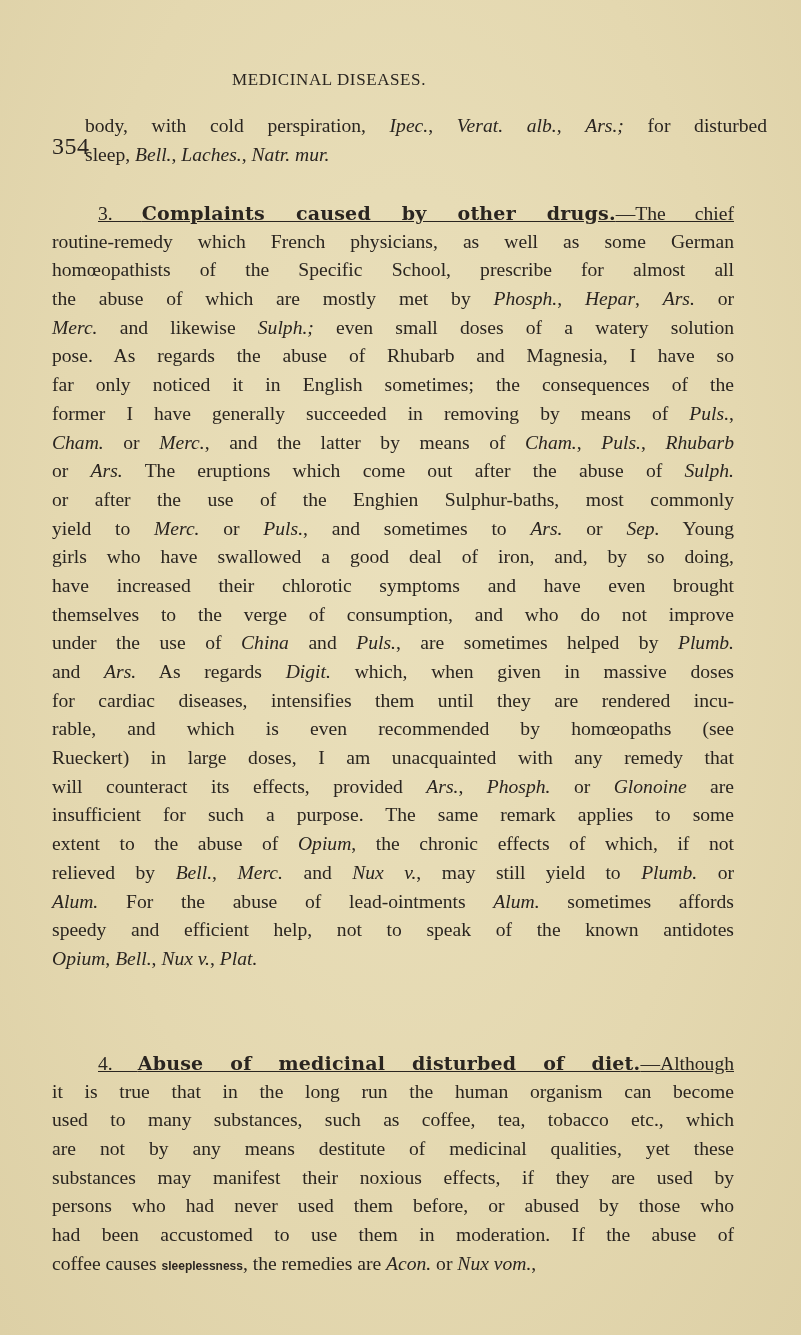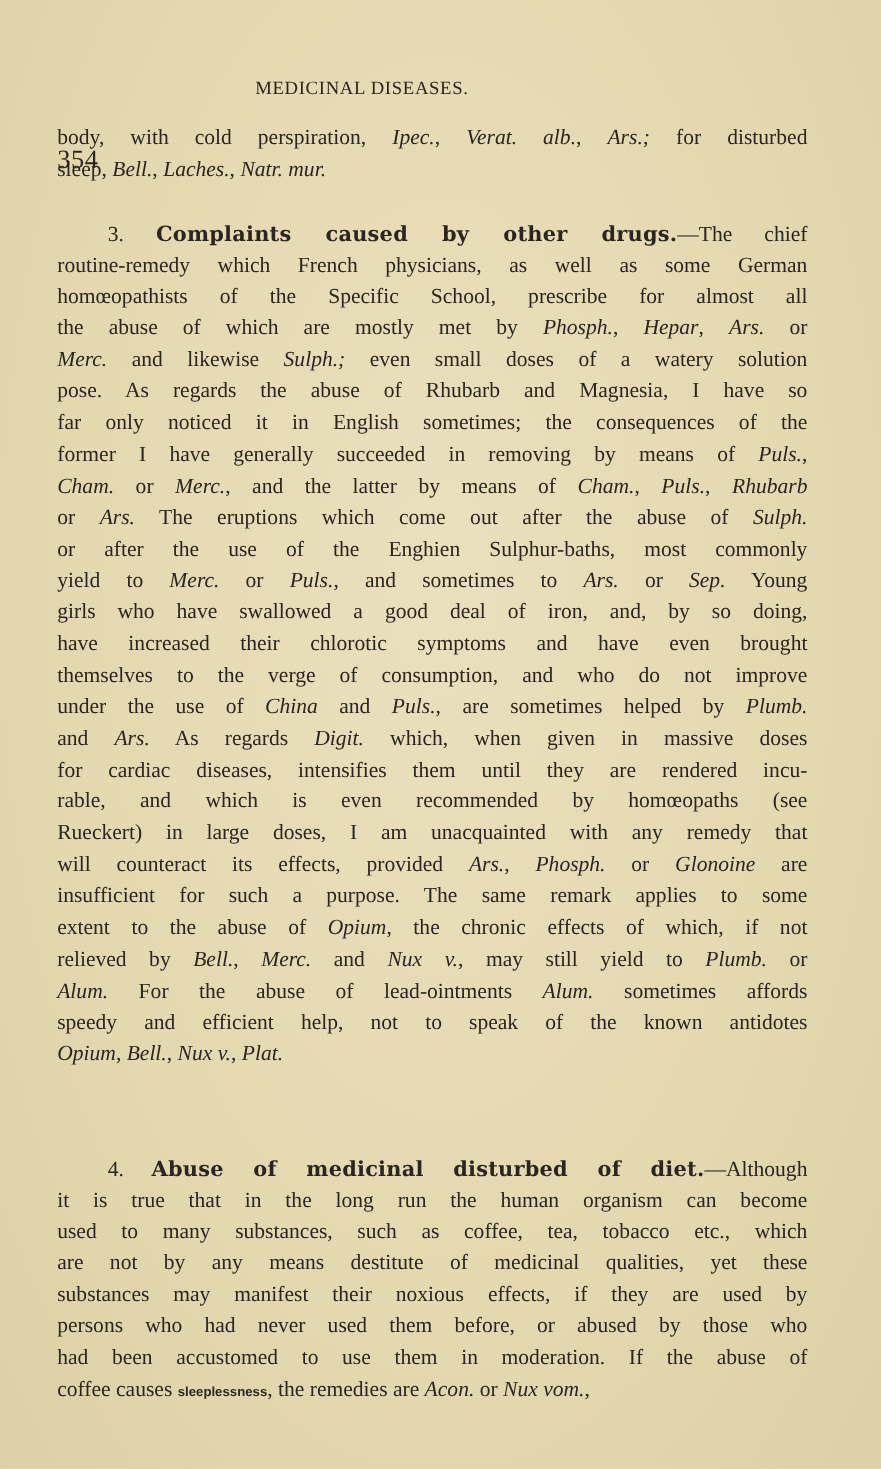--- a/index.html
+++ b/index.html
@@ -22,32 +22,32 @@
     position: absolute; left: 0; width: 682px;
     font-size: 19.6px; line-height: 28.7px;
     text-align: justify; text-align-last: justify;
   }
   .text-block .last { text-align-last: left; }
   .line { display: block; white-space: nowrap; text-align: justify; text-align-last: justify; height: 28.7px; }
   .line.last { text-align-last: left; }
   .heading-bold { font-weight: bold; font-family: "DejaVu Serif", serif; font-size: 19px; letter-spacing: 0.2px; }
   i { font-style: italic; }
   b.sans { font-weight: bold; font-family: "Liberation Sans", sans-serif; font-size: 12px; }
-  .indent { padding-left: 46px; }
+  .indent { padding-left: 46px; text-decoration: underline; }
 </style>
 </head>
 <body>
 
 <div class="page">
   <div class="running-head">
     <span class="page-number">354</span>
     <span class="head-title">MEDICINAL DISEASES.</span>
   </div>
 
-  <div class="text-block" id="para-intro" style="top:112px;">
+  <div class="text-block" id="para-intro" style="top:112px;margin-left:33px;">
       <span class="line"><span>body, with cold perspiration, </span><i>Ipec.</i><span>, </span><i>Verat. alb.</i><span>, </span><i>Ars.;</i><span> for disturbed</span></span>
       <span class="line last"><span>sleep, </span><i>Bell.</i><span>, </span><i>Laches.</i><span>, </span><i>Natr. mur.</i></span>
     </div>
   <div class="text-block" id="para-s3" style="top:199px;">
       <span class="line indent"><span>3. </span><span class="heading-bold">Complaints caused by other drugs.</span><span>—The chief</span></span>
       <span class="line"><span>routine-remedy which French physicians, as well as some German</span></span>
       <span class="line"><span>homœopathists of the Specific School, prescribe for almost all</span></span>
       <span class="line"><span>the abuse of which are mostly met by </span><i>Phosph.</i><span>, </span><i>Hepar</i><span>, </span><i>Ars.</i><span> or</span></span>
       <span class="line"><i>Merc.</i><span> and likewise </span><i>Sulph.;</i><span> even small doses of a watery solution</span></span>
       <span class="line"><span>pose. As regards the abuse of Rhubarb and Magnesia, I have so</span></span>

